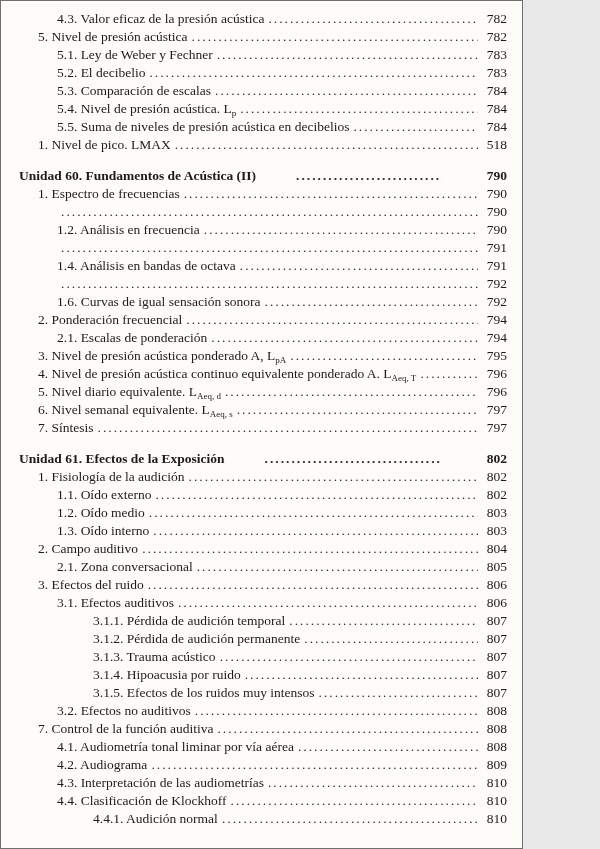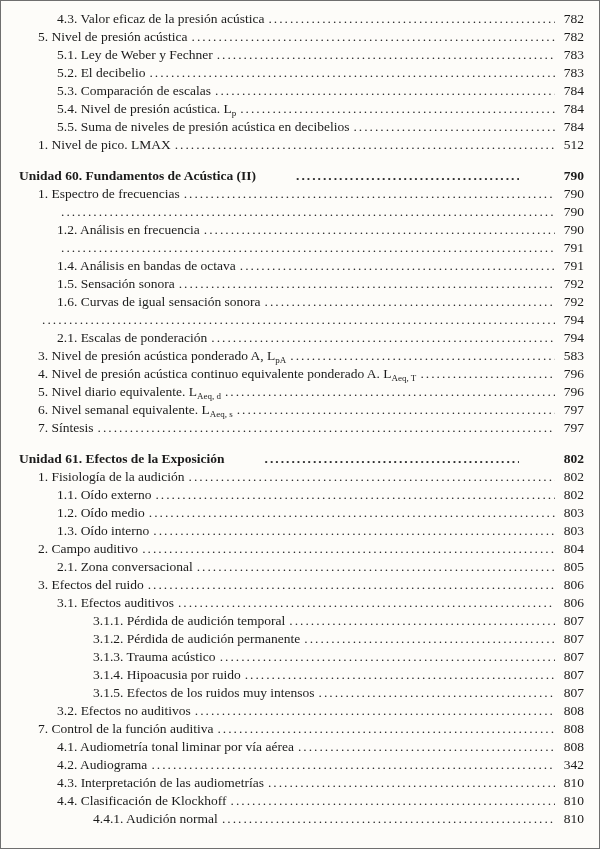--- a/index.html
+++ b/index.html
@@ -4,21 +4,21 @@
 <style>
   html, body { margin: 0; padding: 0; }
   body {
     width: 600px;
     height: 849px;
     background: #e9e9e9;
     font-family: "Liberation Serif", "DejaVu Serif", serif;
   }
   .sheet {
     box-sizing: border-box;
-    width: 600px;
+    width: 523px;
     height: 849px;
     background: #fdfcf9;
     border: 1px solid #6f6f6f;
     padding: 9px 15px 6px 18px;
     color: #1b1b1b;
     font-size: 13.5px;
     overflow: hidden;
   }
   .section { }
   .section.spaced { margin-top: 13px; }
@@ -96,21 +96,21 @@
           <span class="pagenum">784</span>
         </div>
         <div class="row level-2">
           <span class="label">5.5. Suma de niveles de presión acústica en decibelios</span>
           <span class="leader"></span>
           <span class="pagenum">784</span>
         </div>
         <div class="row level-1">
           <span class="label">1. Nivel de pico. LMAX</span>
           <span class="leader"></span>
-          <span class="pagenum">512</span>
+          <span class="pagenum">518</span>
         </div>
       </div>
       <div class="section spaced">
         <div class="row level-0 heading">
           <span class="label">Unidad 60. Fundamentos de Acústica (II)</span>
           <span class="leader"></span>
           <span class="pagenum">790</span>
         </div>
         <div class="row level-1">
           <span class="label">1. Espectro de frecuencias</span>
@@ -129,42 +129,42 @@
         <div class="row level-2">
           <span class="leader"></span>
           <span class="pagenum">791</span>
         </div>
         <div class="row level-2">
           <span class="label">1.4. Análisis en bandas de octava</span>
           <span class="leader"></span>
           <span class="pagenum">791</span>
         </div>
         <div class="row level-2">
-          <span class="label">1.5. Sensación sonora</span>
           <span class="leader"></span>
           <span class="pagenum">792</span>
         </div>
         <div class="row level-2">
           <span class="label">1.6. Curvas de igual sensación sonora</span>
           <span class="leader"></span>
           <span class="pagenum">792</span>
         </div>
         <div class="row level-1">
+          <span class="label">2. Ponderación frecuencial</span>
           <span class="leader"></span>
           <span class="pagenum">794</span>
         </div>
         <div class="row level-2">
           <span class="label">2.1. Escalas de ponderación</span>
           <span class="leader"></span>
           <span class="pagenum">794</span>
         </div>
         <div class="row level-1">
           <span class="label">3. Nivel de presión acústica ponderado A, L<span class="subscript">pA</span></span>
           <span class="leader"></span>
-          <span class="pagenum">583</span>
+          <span class="pagenum">795</span>
         </div>
         <div class="row level-1">
           <span class="label">4. Nivel de presión acústica continuo equivalente ponderado A. L<span class="subscript">Aeq, T</span></span>
           <span class="leader"></span>
           <span class="pagenum">796</span>
         </div>
         <div class="row level-1">
           <span class="label">5. Nivel diario equivalente. L<span class="subscript">Aeq, d</span></span>
           <span class="leader"></span>
           <span class="pagenum">796</span>
@@ -262,21 +262,21 @@
           <span class="pagenum">808</span>
         </div>
         <div class="row level-2">
           <span class="label">4.1. Audiometría tonal liminar por vía aérea</span>
           <span class="leader"></span>
           <span class="pagenum">808</span>
         </div>
         <div class="row level-2">
           <span class="label">4.2. Audiograma</span>
           <span class="leader"></span>
-          <span class="pagenum">342</span>
+          <span class="pagenum">809</span>
         </div>
         <div class="row level-2">
           <span class="label">4.3. Interpretación de las audiometrías</span>
           <span class="leader"></span>
           <span class="pagenum">810</span>
         </div>
         <div class="row level-2">
           <span class="label">4.4. Clasificación de Klockhoff</span>
           <span class="leader"></span>
           <span class="pagenum">810</span>

